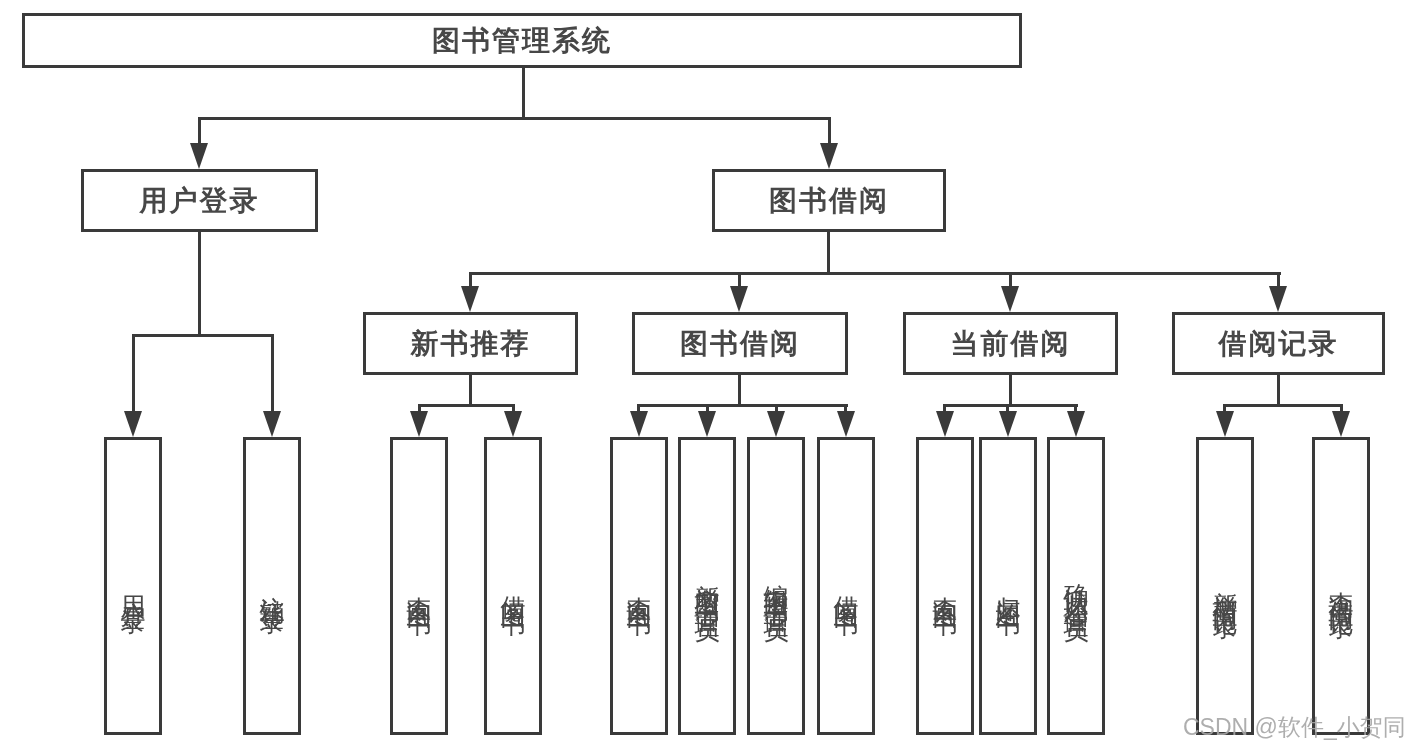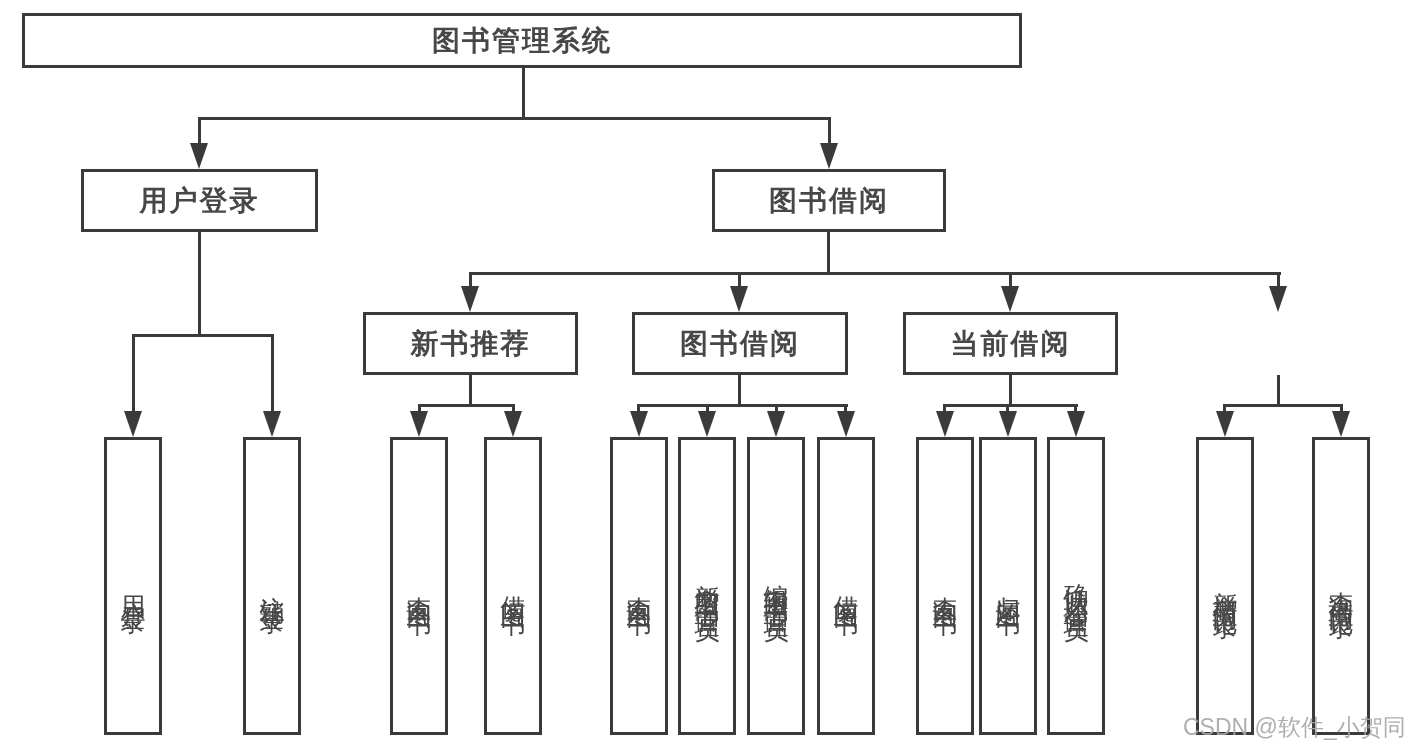--- a/index.html
+++ b/index.html
@@ -34,20 +34,21 @@
 <div class="stage">
 
   <div class="box h" style="left:22px;top:13px;width:1000px;height:55px">图书管理系统</div>
 
   <div class="box h" style="left:81px;top:169px;width:237px;height:63px">用户登录</div>
   <div class="box h" style="left:712px;top:169px;width:234px;height:63px">图书借阅</div>
 
   <div class="box h" style="left:632px;top:312px;width:216px;height:63px">图书借阅</div>
   <div class="box h" style="left:363px;top:312px;width:215px;height:63px">新书推荐</div>
   <div class="box h" style="left:903px;top:312px;width:215px;height:63px">当前借阅</div>
+  <div class="box h" style="left:1172px;top:312px;width:213px;height:63px">借阅记录</div>
 
   <div class="box v" style="left:104px;top:437px;width:58px;height:298px">用户登录</div>
   <div class="box v" style="left:243px;top:437px;width:58px;height:298px">注销登录</div>
   <div class="box v" style="left:390px;top:437px;width:58px;height:298px">查询图书</div>
   <div class="box v" style="left:484px;top:437px;width:58px;height:298px">借阅图书</div>
   <div class="box v" style="left:610px;top:437px;width:58px;height:298px">查询图书</div>
   <div class="box v" style="left:678px;top:437px;width:58px;height:298px">新增图书（管理员）</div>
   <div class="box v" style="left:747px;top:437px;width:58px;height:298px">编辑图书（管理员）</div>
   <div class="box v" style="left:817px;top:437px;width:58px;height:298px">借阅图书</div>
   <div class="box v" style="left:916px;top:437px;width:58px;height:298px">查询图书</div>

